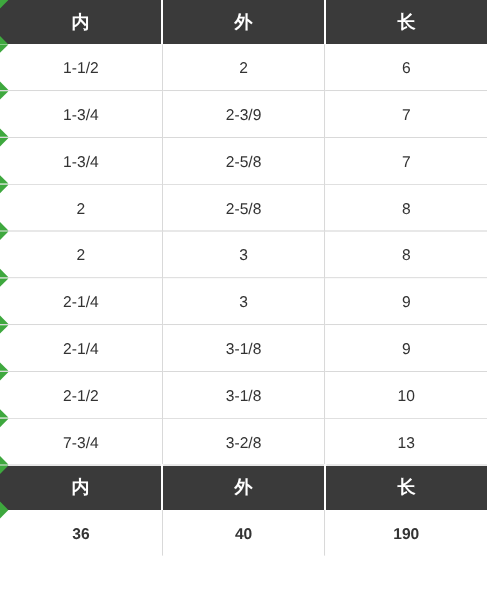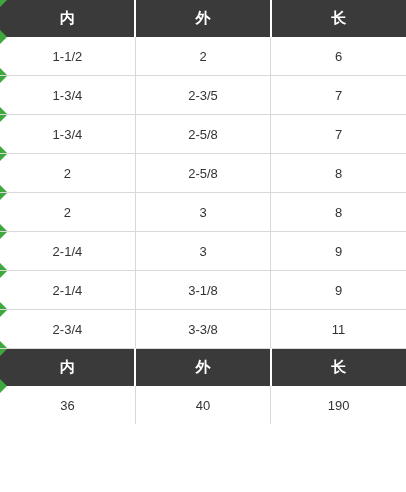--- a/index.html
+++ b/index.html
@@ -45,20 +45,21 @@
     vertical-align: middle;
     border-bottom: 1px solid #d9d9d9;
     border-right: 1px solid #d9d9d9;
     position: relative;
   }
   .data-row td:last-child {
     border-right: none;
   }
   .data-row:last-child td {
     border-bottom: none;
+    font-weight: bold;
   }
   
   .corner-tl::before {
     content: "";
     position: absolute;
     left: 0;
     top: 0;
     width: 0;
     height: 0;
     border-top: 7px solid #3ea83e;
@@ -89,21 +90,21 @@
     </tr>
   </thead>
   <tbody>
     <tr class="data-row">
       <td class="corner-tl corner-bl">1-1/2</td>
       <td>2</td>
       <td>6</td>
     </tr>
     <tr class="data-row">
       <td class="corner-tl corner-bl">1-3/4</td>
-      <td>2-3/5</td>
+      <td>2-3/9</td>
       <td>7</td>
     </tr>
     <tr class="data-row">
       <td class="corner-tl corner-bl">1-3/4</td>
       <td>2-5/8</td>
       <td>7</td>
     </tr>
     <tr class="data-row">
       <td class="corner-tl corner-bl">2</td>
       <td>2-5/8</td>
@@ -118,23 +119,28 @@
       <td class="corner-tl corner-bl">2-1/4</td>
       <td>3</td>
       <td>9</td>
     </tr>
     <tr class="data-row">
       <td class="corner-tl corner-bl">2-1/4</td>
       <td>3-1/8</td>
       <td>9</td>
     </tr>
     <tr class="data-row">
-      <td class="corner-tl corner-bl">2-3/4</td>
-      <td>3-3/8</td>
-      <td>11</td>
+      <td class="corner-tl corner-bl">2-1/2</td>
+      <td>3-1/8</td>
+      <td>10</td>
+    </tr>
+    <tr class="data-row">
+      <td class="corner-tl corner-bl">7-3/4</td>
+      <td>3-2/8</td>
+      <td>13</td>
     </tr>
     <tr class="hdr-row">
       <th class="corner-tl corner-bl">内</th>
       <th>外</th>
       <th>长</th>
     </tr>
     <tr class="data-row">
       <td class="corner-tl">36</td>
       <td>40</td>
       <td>190</td>

